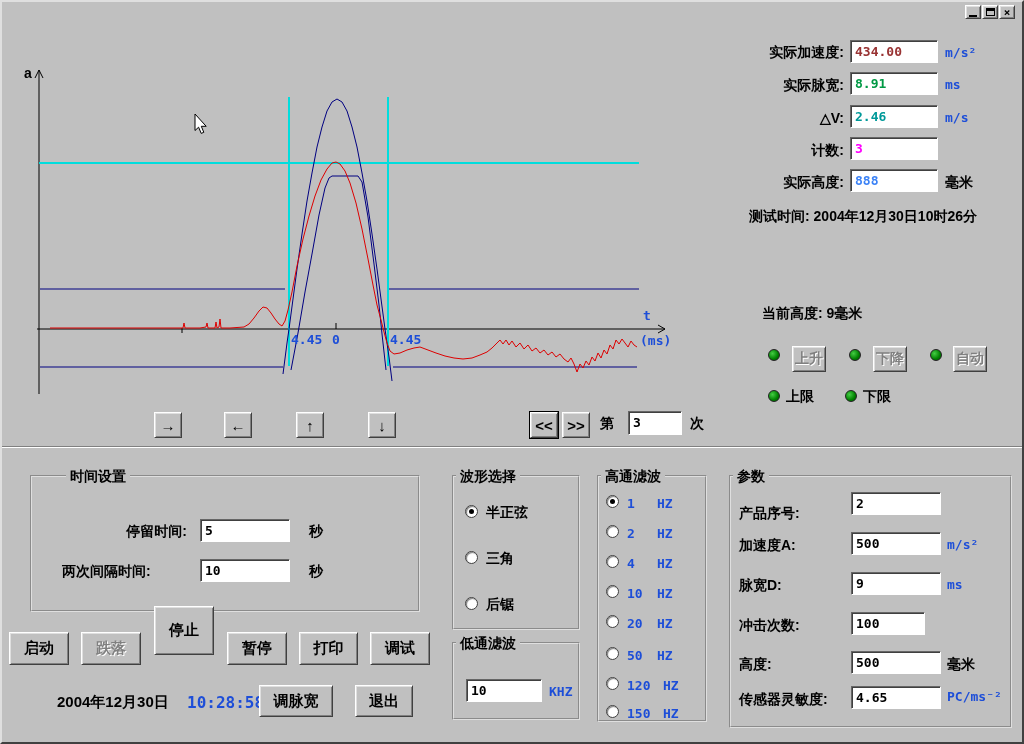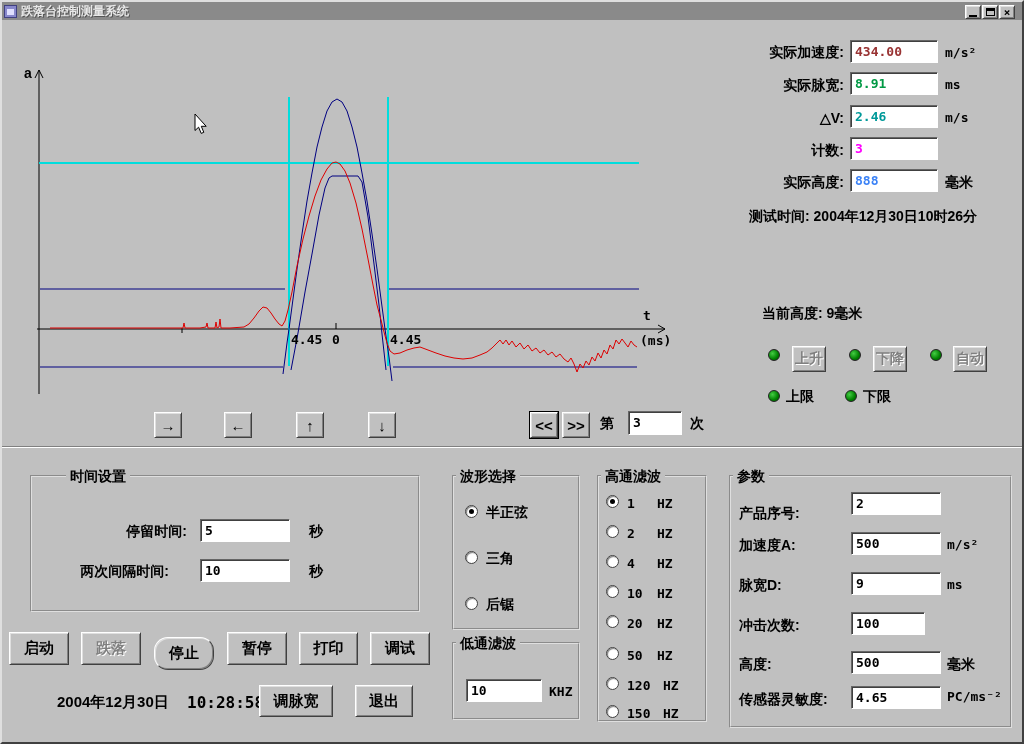--- a/index.html
+++ b/index.html
@@ -2,21 +2,21 @@
 <html><head>
 <meta charset="utf-8">
 <style>
   html,body{margin:0;padding:0;background:#808080;}
   *{box-sizing:border-box;}
   .window{position:relative;width:1024px;height:744px;background:#c0c0c0;
     border:2px solid;border-color:#dfdfdf #404040 #404040 #dfdfdf;overflow:hidden;
     font-family:"Liberation Sans",sans-serif;}
   .abs{position:absolute;}
   .lbl{font:bold 14px "Liberation Sans",sans-serif;color:#000;white-space:nowrap;}
-  .mono{font:bold 13px "DejaVu Sans Mono",monospace;color:#000000;white-space:nowrap;}
+  .mono{font:bold 13px "DejaVu Sans Mono",monospace;color:#1d4ed8;white-space:nowrap;}
   .titlebar{position:absolute;left:0;top:0;width:1020px;height:18px;background:#8a8a8a;
     display:flex;align-items:center;padding-left:2px;}
   .titletext{color:#e8e8e8;font:bold 12px "Liberation Sans",sans-serif;margin-left:4px;
     text-shadow:1px 1px 0 #555;white-space:nowrap;}
   .appicon{width:13px;height:13px;background:#8888cc;border:1px solid #404080;position:relative;}
   .appicon::after{content:"";position:absolute;left:2px;top:3px;width:7px;height:6px;background:#e0e0ff;}
   .winbtn{position:absolute;top:3px;width:16px;height:14px;background:#c0c0c0;
     border:1px solid;border-color:#fff #404040 #404040 #fff;
     box-shadow:inset 1px 1px 0 #dfdfdf, inset -1px -1px 0 #808080;
     display:flex;align-items:center;justify-content:center;font:bold 11px "DejaVu Sans Mono",monospace;}
@@ -40,24 +40,20 @@
   .led{width:12px;height:12px;border-radius:50%;
     background:radial-gradient(circle at 35% 35%, #44cc44, #008000 60%, #005500);border:1px solid #222;}
   .divider{position:absolute;left:0;top:444px;width:1020px;height:2px;
     border-top:1px solid #808080;border-bottom:1px solid #fff;}
 </style>
 </head>
 <body>
 
 <div class="window">
 
-  <div class="titlebar">
-    <span class="appicon"></span>
-    <span class="titletext">跌落台控制测量系统</span>
-  </div>
   <div class="winbtn" style="left:963px;">
       <span class="min-glyph"></span>
     </div>
   <div class="winbtn" style="left:980px;">
       <span class="res-glyph"></span>
     </div>
   <div class="winbtn" style="left:997px;">
       <span>×</span>
     </div>
 
@@ -162,32 +158,32 @@
     <div class="abs lbl" style="left:688px;top:413px;">次</div>
   </div>
 
   <div class="divider"></div>
 
   <div class="abs groupbox" style="left:28px;top:473px;width:390px;height:137px;">
     <span class="legend" style="left:34px;">时间设置</span>
     <div class="abs lbl" style="left:30px;top:46px;width:125px;text-align:right;">停留时间:</div>
     <div class="abs field" style="left:168px;top:42px;width:90px;height:23px;"><span>5</span></div>
     <div class="abs lbl" style="left:277px;top:46px;">秒</div>
-    <div class="abs lbl" style="left:30px;top:86px;width:125px;text-align:center;">两次间隔时间:</div>
+    <div class="abs lbl" style="left:30px;top:86px;width:125px;text-align:left;">两次间隔时间:</div>
     <div class="abs field" style="left:168px;top:82px;width:90px;height:23px;"><span>10</span></div>
     <div class="abs lbl" style="left:277px;top:86px;">秒</div>
   </div>
 
   <div class="abs btn" style="left:7px;top:630px;width:60px;height:33px;">
       <span>启动</span>
     </div>
   <div class="abs btn disabled" style="left:79px;top:630px;width:60px;height:33px;">
       <span>跌落</span>
     </div>
-  <div class="abs btn" style="left:152px;top:635px;width:60px;height:33px;border-radius:14px;">
+  <div class="abs btn" style="left:152px;top:604px;width:60px;height:49px;">
       <span>停止</span>
     </div>
   <div class="abs btn" style="left:225px;top:630px;width:60px;height:33px;">
       <span>暂停</span>
     </div>
   <div class="abs btn" style="left:297px;top:630px;width:59px;height:33px;">
       <span>打印</span>
     </div>
   <div class="abs btn" style="left:368px;top:630px;width:60px;height:33px;justify-content:center;">
       <span>调试</span>

